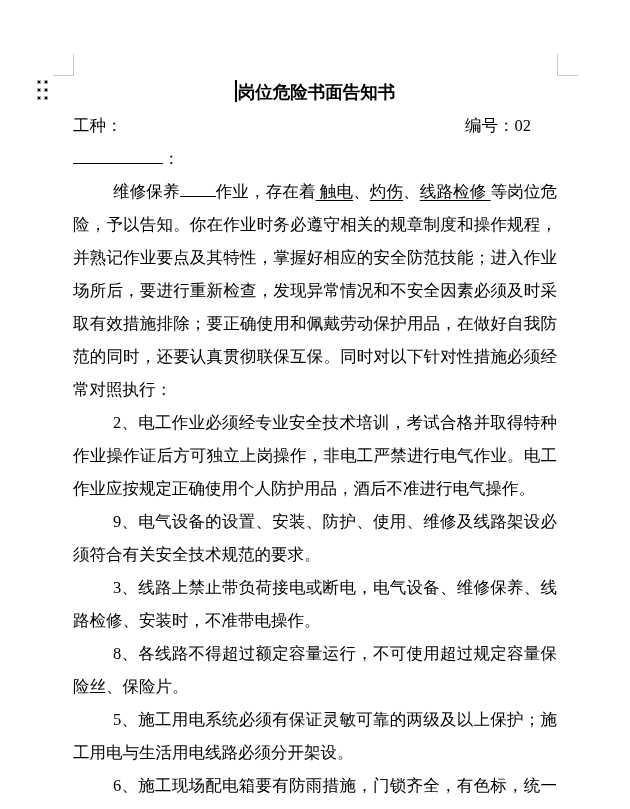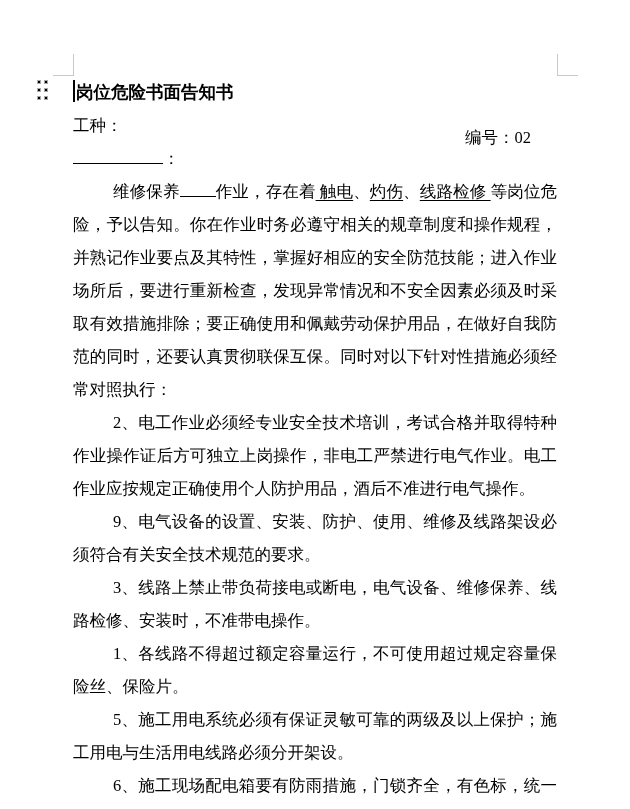--- a/index.html
+++ b/index.html
@@ -61,35 +61,36 @@
     left: 73px;
     top: 76px;
     width: 484px;
     font-size: 16.5px;
     line-height: 33px;
     text-align: justify;
   }
   .text-area p { margin: 0; }
 
   .title-line {
+    text-align: center;
     font-weight: bold;
     font-size: 17.5px;
     white-space: nowrap;
   }
   .caret {
     display: inline-block;
     width: 2px;
     height: 22px;
     background: #000;
     vertical-align: -4px;
     margin-right: 1px;
   }
 
   .header-line { position: relative; }
-  .doc-number { position: absolute; left: 392px; top: 12px; }
+  .doc-number { position: absolute; left: 392px; top: 0; }
 
   .blank-long {
     display: inline-block;
     width: 90px;
     height: 1em;
     border-bottom: 1px solid #000;
     vertical-align: baseline;
   }
   .blank-short {
     display: inline-block;
@@ -130,17 +131,17 @@
     <span class="doc-number"><span>编号：</span><span>02</span></span>
   </p>
 
   <p><span class="blank-long"></span><span>：</span></p>
 
   <p class="indent"><span>维修保养</span><span class="blank-short"></span><span>作业，存在着</span><span class="u"> 触电</span><span>、</span><span class="u">灼伤</span><span>、</span><span class="u">线路检修 </span><span>等岗位危险，予以告知。你在作业时务必遵守相关的规章制度和操作规程，并熟记作业要点及其特性，掌握好相应的安全防范技能；进入作业场所后，要进行重新检查，发现异常情况和不安全因素必须及时采取有效措施排除；要正确使用和佩戴劳动保护用品，在做好自我防范的同时，还要认真贯彻联保互保。同时对以下针对性措施必须经常对照执行：</span></p>
 
   <p class="indent">2、电工作业必须经专业安全技术培训，考试合格并取得特种作业操作证后方可独立上岗操作，非电工严禁进行电气作业。电工作业应按规定正确使用个人防护用品，酒后不准进行电气操作。</p>
   <p class="indent">9、电气设备的设置、安装、防护、使用、维修及线路架设必须符合有关安全技术规范的要求。</p>
   <p class="indent">3、线路上禁止带负荷接电或断电，电气设备、维修保养、线路检修、安装时，不准带电操作。</p>
-  <p class="indent">1、各线路不得超过额定容量运行，不可使用超过规定容量保险丝、保险片。</p>
+  <p class="indent">8、各线路不得超过额定容量运行，不可使用超过规定容量保险丝、保险片。</p>
   <p class="indent">5、施工用电系统必须有保证灵敏可靠的两级及以上保护；施工用电与生活用电线路必须分开架设。</p>
   <p class="indent">6、施工现场配电箱要有防雨措施，门锁齐全，有色标，统一编号，</p>
 
 </div>
 
 </body></html>

